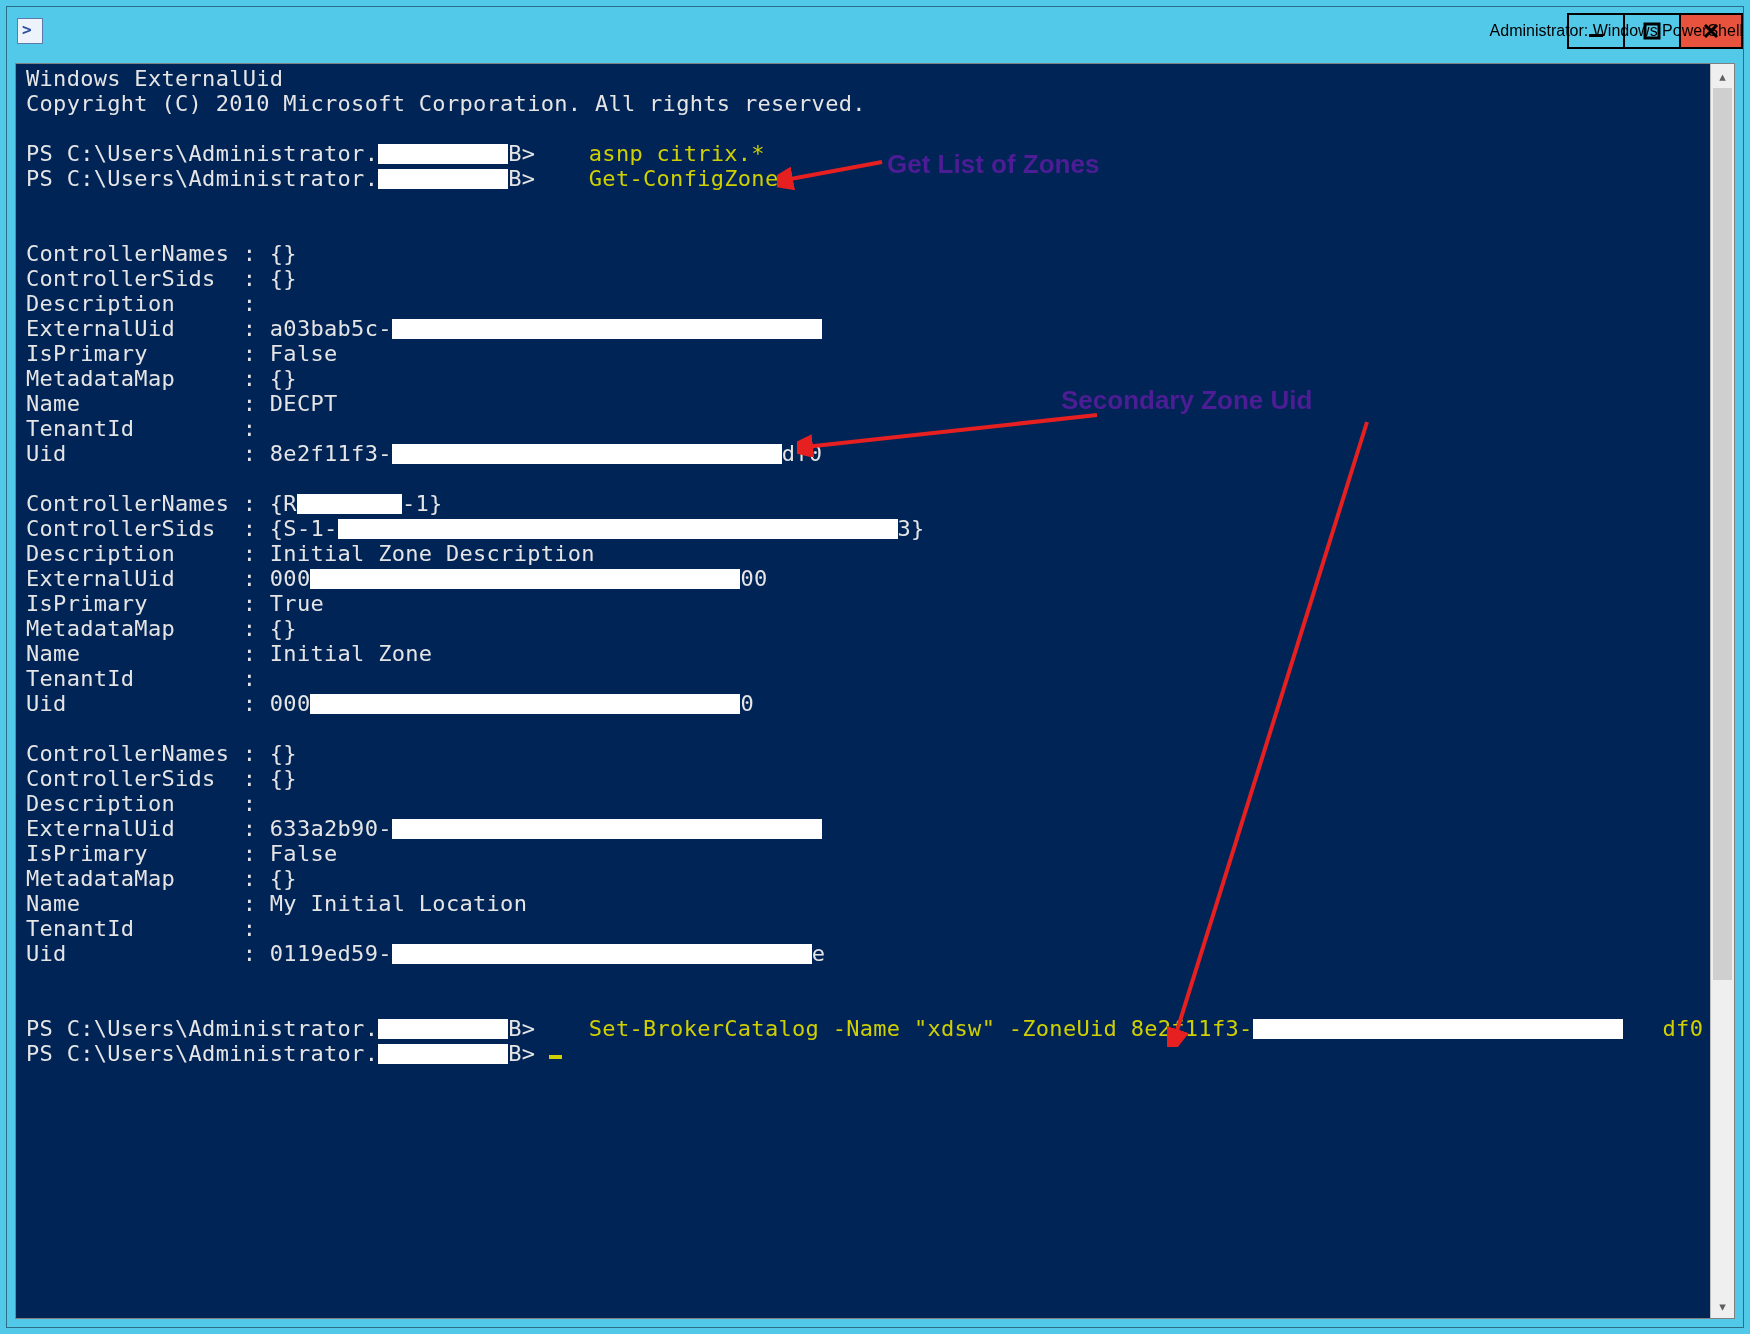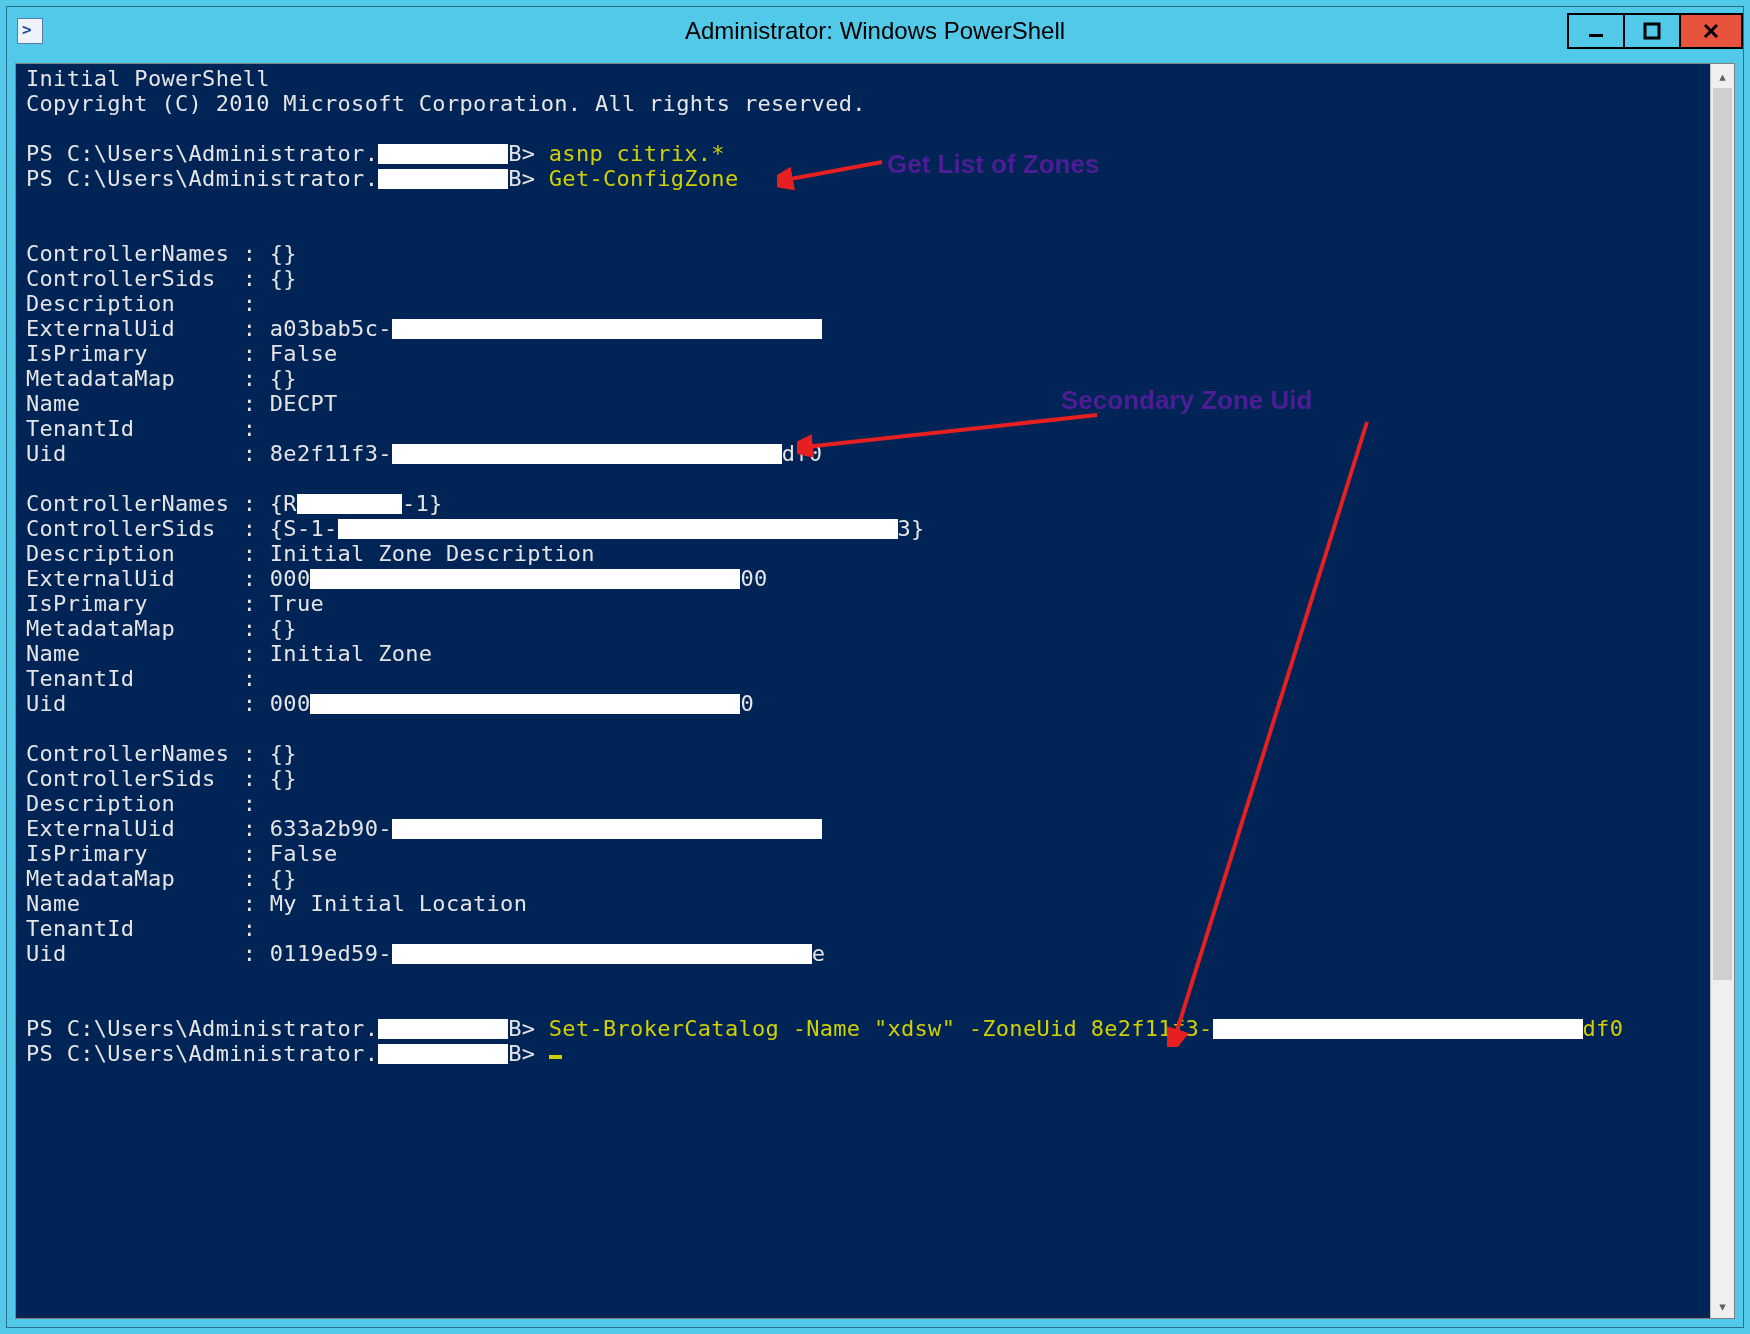--- a/index.html
+++ b/index.html
@@ -35,22 +35,22 @@
   .titlebar .sysicon::after {
     content: ">";
     position: absolute;
     left: 4px; top: 1px;
     font: bold 16px/20px Consolas, monospace;
     color: #2a4fa0;
   }
   .titlebar .title {
     position: absolute;
     left: 0; right: 0;
-    text-align: center;
-    font-size: 24px;
+    text-align: right;
+    font-size: 16px;
     color: #000;
     pointer-events: none;
   }
   .titlebar .controls {
     margin-left: auto;
     display: flex;
     gap: 0;
   }
   .titlebar .ctrl {
     width: 58px; height: 36px;
@@ -76,21 +76,21 @@
     background: #012456;
     color: #e5e5e5;
     font-family: Consolas, "Lucida Console", monospace;
     font-size: 22px;
     line-height: 25px;
     letter-spacing: .3px;
     white-space: pre;
     padding: 2px 6px 6px 10px;
     overflow: hidden;
   }
-  .console .cmd { color: #d0d000; }
+  .console .cmd { color: #d0d000; margin-left: 40px; }
   .console .redact {
     display: inline-block;
     background: #fff;
     height: 20px;
     vertical-align: -3px;
   }
   .console .cursor {
     display: inline-block;
     width: 13px; height: 4px;
     background: #d0d000;
@@ -158,21 +158,21 @@
       </div>
       <div class="ctrl close">
         <svg viewBox="0 0 22 22">
             <path d="M5 5 L17 17 M17 5 L5 17" stroke="#000" stroke-width="3"></path>
           </svg>
       </div>
     </div>
   </div>
 
   <div class="client">
-    <div class="console"><span>Initial PowerShell</span>
+    <div class="console"><span>Windows ExternalUid</span>
 <span>Copyright (C) 2010 Microsoft Corporation. All rights reserved.</span>
 
 <span>PS C:\Users\Administrator.</span><span class="redact" style="width:130px"></span><span>B&gt;</span> <span class="cmd">asnp citrix.*</span>
 <span>PS C:\Users\Administrator.</span><span class="redact" style="width:130px"></span><span>B&gt;</span> <span class="cmd">Get-ConfigZone</span>
 
 
 <span>ControllerNames</span> : <span>{}</span>
 <span>ControllerSids</span>  : <span>{}</span>
 <span>Description</span>     : <span></span>
 <span>ExternalUid</span>     : <span>a03bab5c-</span><span class="redact" style="width:430px"></span>

